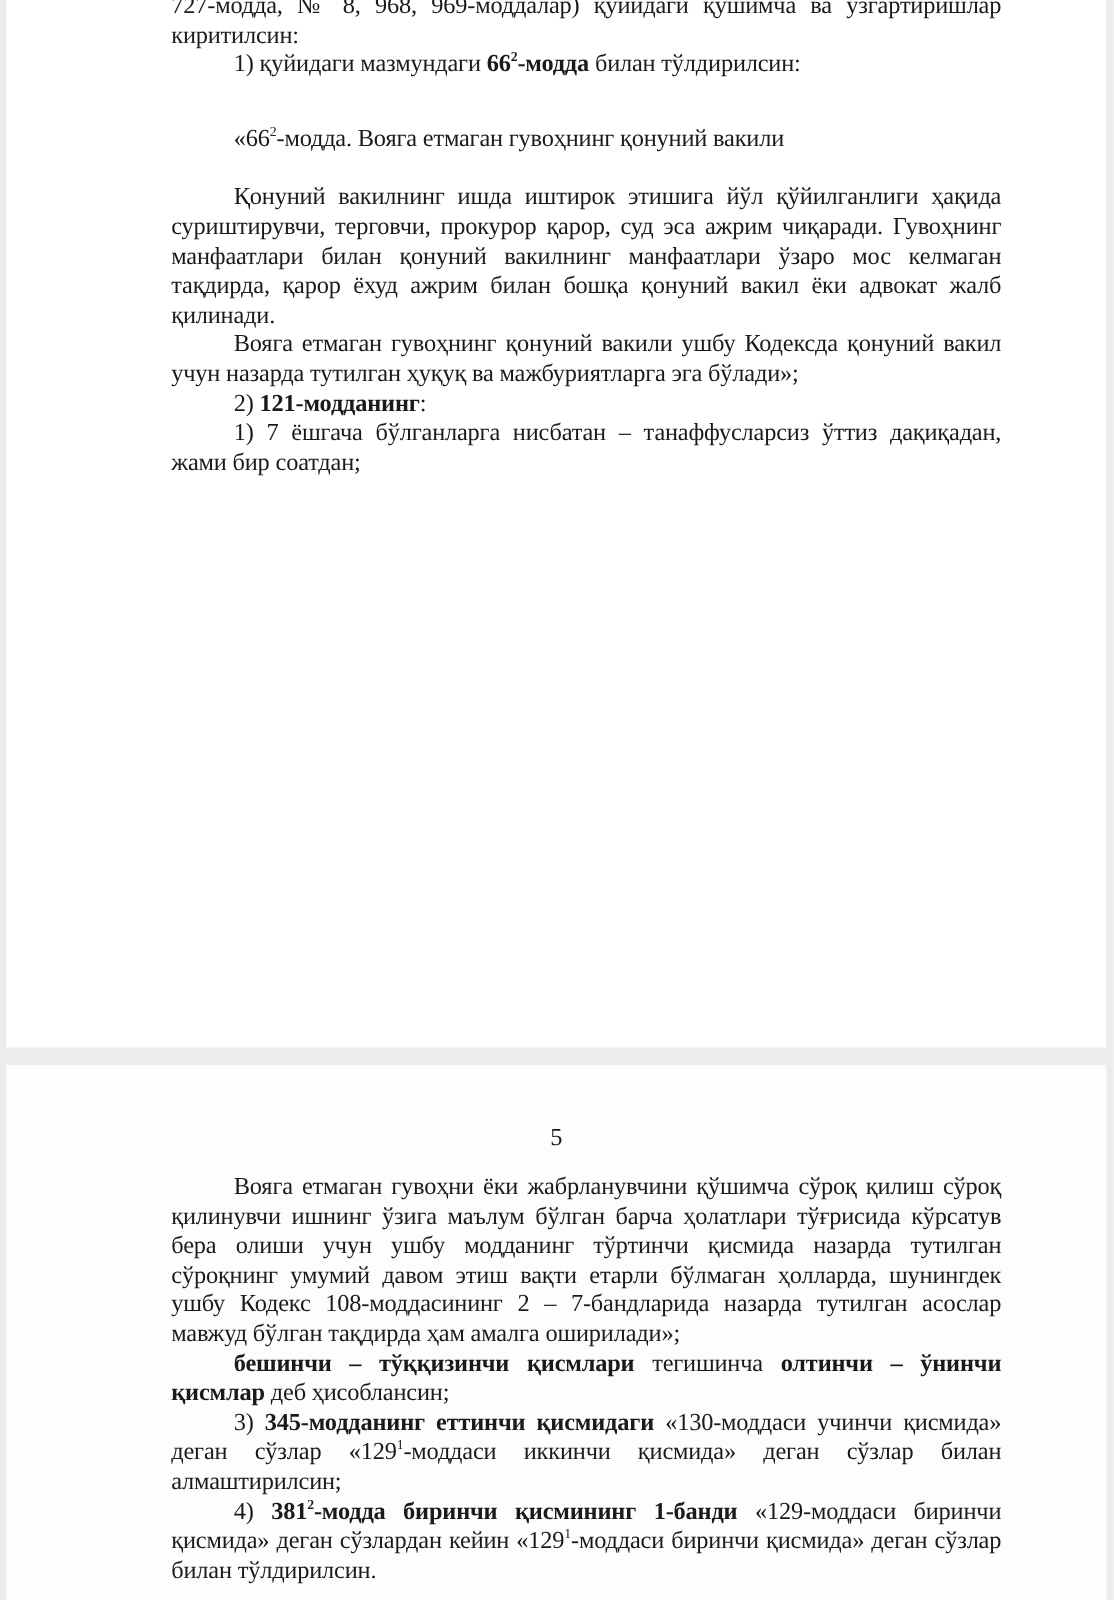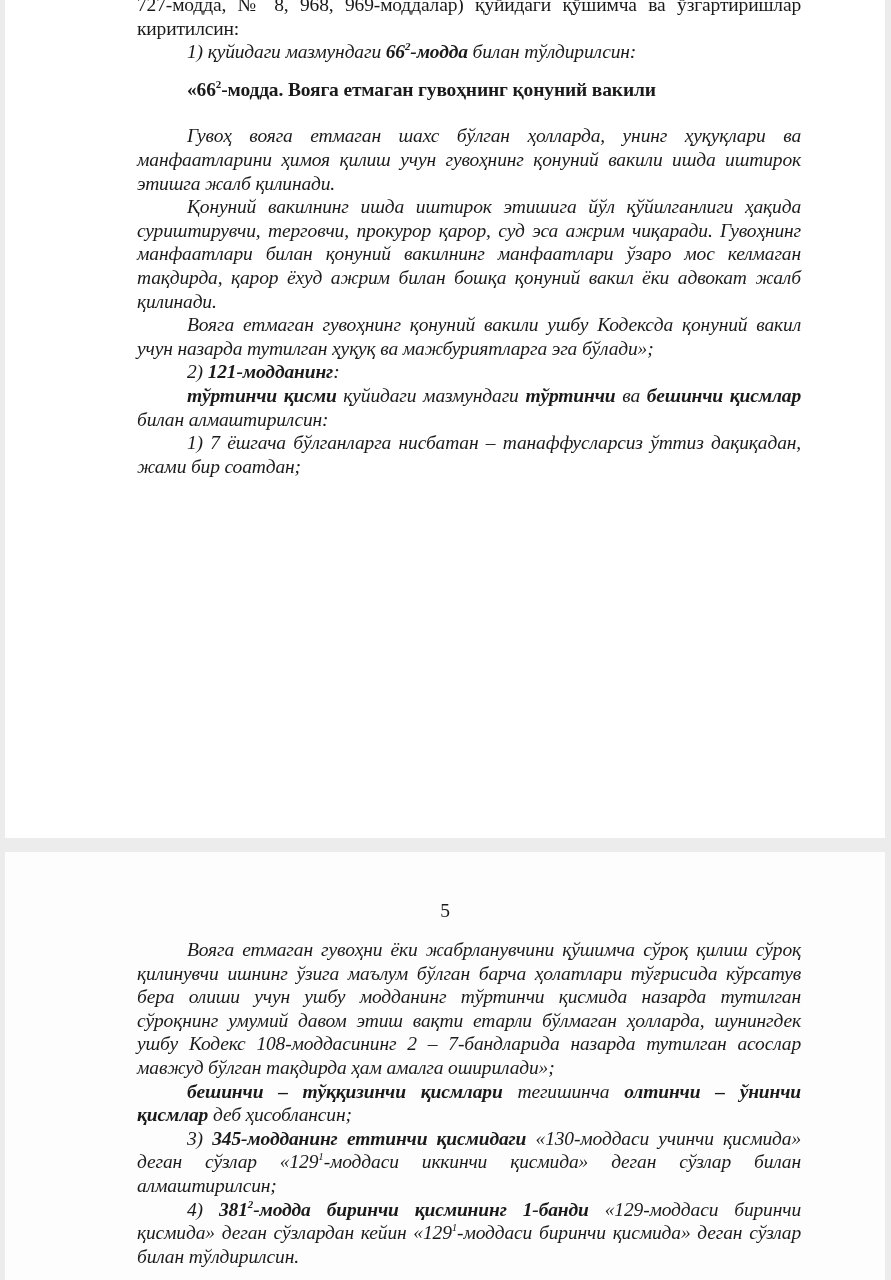--- a/index.html
+++ b/index.html
@@ -18,22 +18,22 @@
   #page1 { top: -10px; height: 848px; }
   #page2 { top: 852px; height: 440px; background: #fdfdfd; }
   .text {
     position: absolute; left: 132px; width: 664px;
     font-size: 19.5px; line-height: 23.6px;
     letter-spacing: -0.15px;
   }
   #page1 .text { top: 3px; }
   #page2 .text { top: 86px; }
   p { margin: 0; text-align: justify; }
-  p.ind { text-indent: 50px; font-style: italic; }
-  p.heading { margin-top: 14px; margin-bottom: 23px; text-indent: 50px; font-weight: bold; }
+  p.ind { text-indent: 50px; }
+  p.heading { margin-top: 36px; margin-bottom: 23px; text-indent: 50px; font-weight: normal; }
   b { font-weight: bold; }
   sup { font-size: 11px; line-height: 0; vertical-align: 8px; }
   .pagenum {
     position: absolute; left: 0; width: 880px; top: 48px;
     text-align: center; font-size: 19.5px;
   }
   .spread { text-align: justify; text-align-last: justify; }
   .mark {
     position: absolute; left: 36px; top: 55px; width: 36px; height: 16px;
     color: #ededed; font-size: 12px;
@@ -42,25 +42,23 @@
 </head>
 <body>
 
 <div class="page" id="page1">
   <div class="mark"></div>
   <div class="text">
     <p class="spread">727-модда, № 8, 968, 969-моддалар) қуйидаги қўшимча ва ўзгартиришлар</p>
     <p>киритилсин:</p>
     <p class="ind"><span>1) қуйидаги мазмундаги </span><b>66</b><b><sup>2</sup></b><b>-модда</b><span> билан тўлдирилсин:</span></p>
     <p class="heading"><span>«</span><span>66</span><sup>2</sup><span>-модда. Вояга етмаган гувоҳнинг қонуний вакили</span></p>
-    <p class="ind">Гувоҳ вояга етмаган шахс бўлган ҳолларда, унинг ҳуқуқлари ва манфаатларини ҳимоя қилиш учун гувоҳнинг қонуний вакили ишда иштирок этишга жалб қилинади.</p>
     <p class="ind">Қонуний вакилнинг ишда иштирок этишига йўл қўйилганлиги ҳақида суриштирувчи, терговчи, прокурор қарор, суд эса ажрим чиқаради. Гувоҳнинг манфаатлари билан қонуний вакилнинг манфаатлари ўзаро мос келмаган тақдирда, қарор ёхуд ажрим билан бошқа қонуний вакил ёки адвокат жалб қилинади.</p>
     <p class="ind">Вояга етмаган гувоҳнинг қонуний вакили ушбу Кодексда қонуний вакил учун назарда тутилган ҳуқуқ ва мажбуриятларга эга бўлади»;</p>
     <p class="ind"><span>2) </span><b>121-модданинг</b><span>:</span></p>
-    <p class="ind"><b>тўртинчи қисми</b><span> қуйидаги мазмундаги </span><b>тўртинчи</b><span> ва </span><b>бешинчи қисмлар</b><span> билан алмаштирилсин:</span></p>
     <p class="ind">1) 7 ёшгача бўлганларга нисбатан – танаффусларсиз ўттиз дақиқадан, жами бир соатдан;</p>
   </div>
 </div>
 
 <div class="page" id="page2">
   <div class="pagenum">5</div>
   <div class="text">
     <p class="ind">Вояга етмаган гувоҳни ёки жабрланувчини қўшимча сўроқ қилиш сўроқ қилинувчи ишнинг ўзига маълум бўлган барча ҳолатлари тўғрисида кўрсатув бера олиши учун ушбу модданинг тўртинчи қисмида назарда тутилган сўроқнинг умумий давом этиш вақти етарли бўлмаган ҳолларда, шунингдек ушбу Кодекс 108-моддасининг 2 – 7-бандларида назарда тутилган асослар мавжуд бўлган тақдирда ҳам амалга оширилади»;</p>
     <p class="ind"><b>бешинчи – тўққизинчи қисмлари</b><span> тегишинча </span><b>олтинчи – ўнинчи қисмлар</b><span> деб ҳисоблансин;</span></p>
     <p class="ind"><span>3) </span><b>345-модданинг еттинчи қисмидаги</b><span> «130-моддаси учинчи қисмида» деган сўзлар «129</span><sup>1</sup><span>-моддаси иккинчи қисмида» деган сўзлар билан алмаштирилсин;</span></p>

